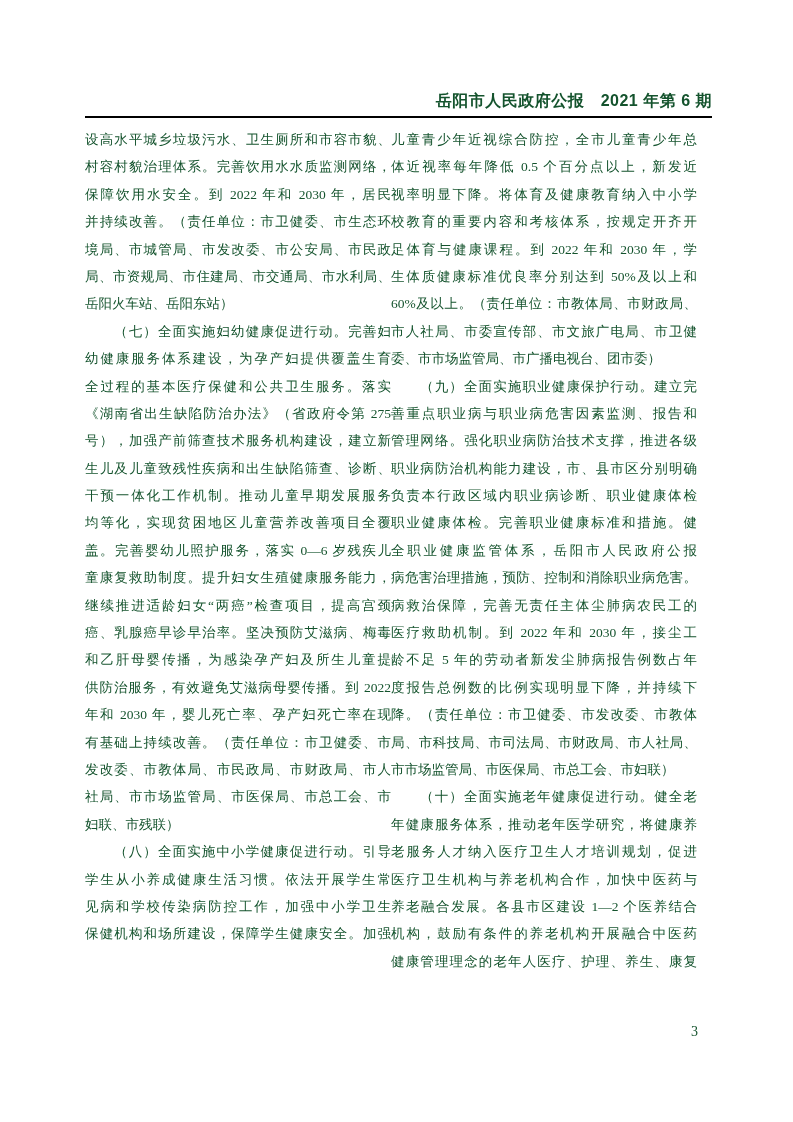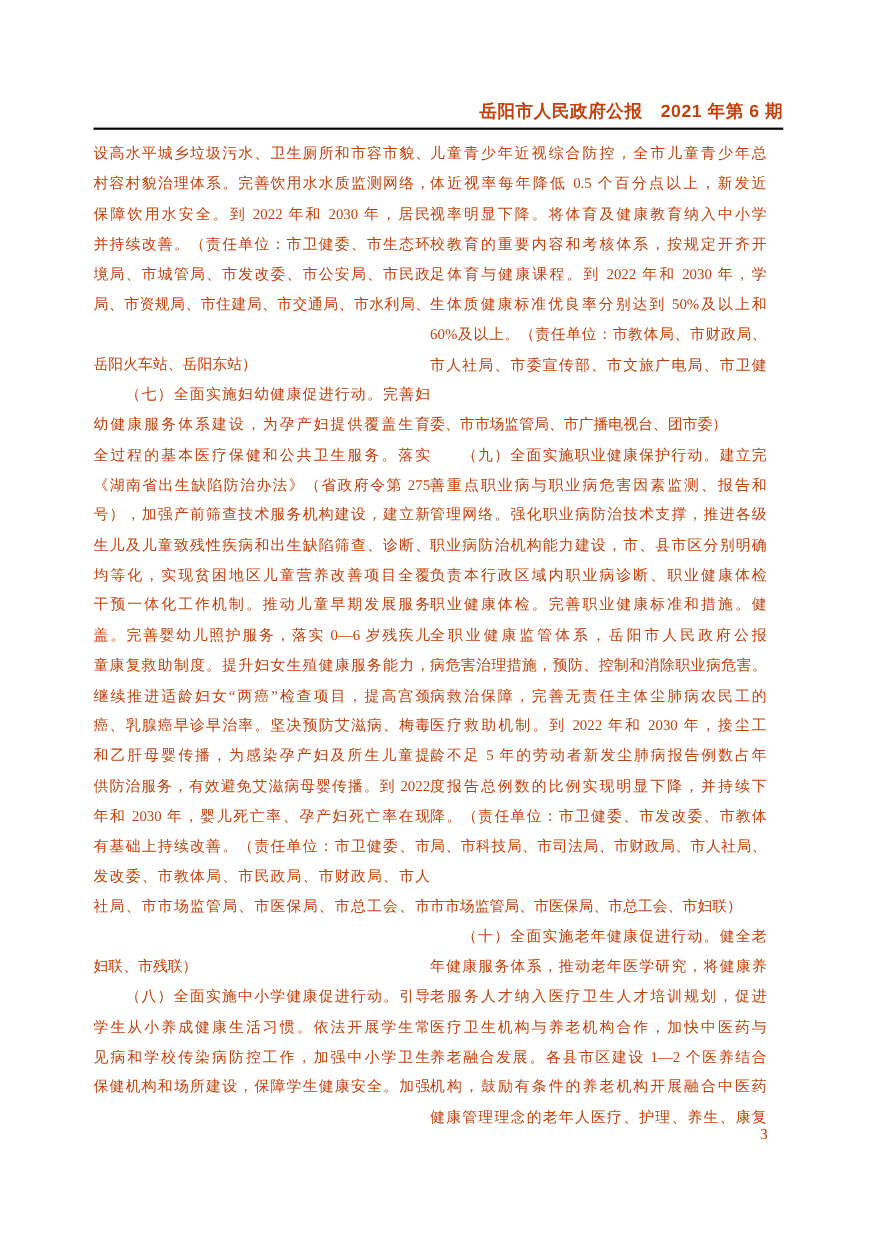--- a/index.html
+++ b/index.html
@@ -6,21 +6,21 @@
     margin: 0;
     padding: 0;
     background: #ffffff;
   }
   .page {
     position: relative;
     width: 793px;
     height: 1122px;
     background: #ffffff;
     font-family: "Liberation Serif", "DejaVu Serif", serif;
-    color: #c2410c;
+    color: #14532d;
     overflow: hidden;
   }
   .header {
     position: absolute;
     top: 91px;
     left: 85px;
     width: 627px;
     text-align: right;
     font-family: "Liberation Sans", "DejaVu Sans", sans-serif;
     font-weight: bold;
@@ -53,21 +53,20 @@
     text-align: justify;
     text-align-last: justify;
     overflow: hidden;
   }
   .line.indent {
     padding-left: 29px;
   }
   .line.end {
     text-align: left;
     text-align-last: left;
-    margin-top: 27px;
   }
   .page-num {
     position: absolute;
     top: 1022px;
     left: 85px;
     width: 627px;
     text-align: right;
     padding-right: 14px;
     box-sizing: border-box;
     font-size: 14px;
@@ -90,22 +89,22 @@
         <div class="line">并持续改善。（责任单位：市卫健委、市生态环</div>
         <div class="line">境局、市城管局、市发改委、市公安局、市民政</div>
         <div class="line">局、市资规局、市住建局、市交通局、市水利局、</div>
         <div class="line end">岳阳火车站、岳阳东站）</div>
         <div class="line indent">（七）全面实施妇幼健康促进行动。完善妇</div>
         <div class="line">幼健康服务体系建设，为孕产妇提供覆盖生育</div>
         <div class="line">全过程的基本医疗保健和公共卫生服务。落实</div>
         <div class="line">《湖南省出生缺陷防治办法》（省政府令第 275</div>
         <div class="line">号），加强产前筛查技术服务机构建设，建立新</div>
         <div class="line">生儿及儿童致残性疾病和出生缺陷筛查、诊断、</div>
+        <div class="line">干预一体化工作机制。推动儿童早期发展服务</div>
         <div class="line">均等化，实现贫困地区儿童营养改善项目全覆</div>
-        <div class="line">干预一体化工作机制。推动儿童早期发展服务</div>
         <div class="line">盖。完善婴幼儿照护服务，落实 0—6 岁残疾儿</div>
         <div class="line">童康复救助制度。提升妇女生殖健康服务能力，</div>
         <div class="line">继续推进适龄妇女“两癌”检查项目，提高宫颈</div>
         <div class="line">癌、乳腺癌早诊早治率。坚决预防艾滋病、梅毒</div>
         <div class="line">和乙肝母婴传播，为感染孕产妇及所生儿童提</div>
         <div class="line">供防治服务，有效避免艾滋病母婴传播。到 2022</div>
         <div class="line">年和 2030 年，婴儿死亡率、孕产妇死亡率在现</div>
         <div class="line">有基础上持续改善。（责任单位：市卫健委、市</div>
         <div class="line">发改委、市教体局、市民政局、市财政局、市人</div>
         <div class="line">社局、市市场监管局、市医保局、市总工会、市</div>

